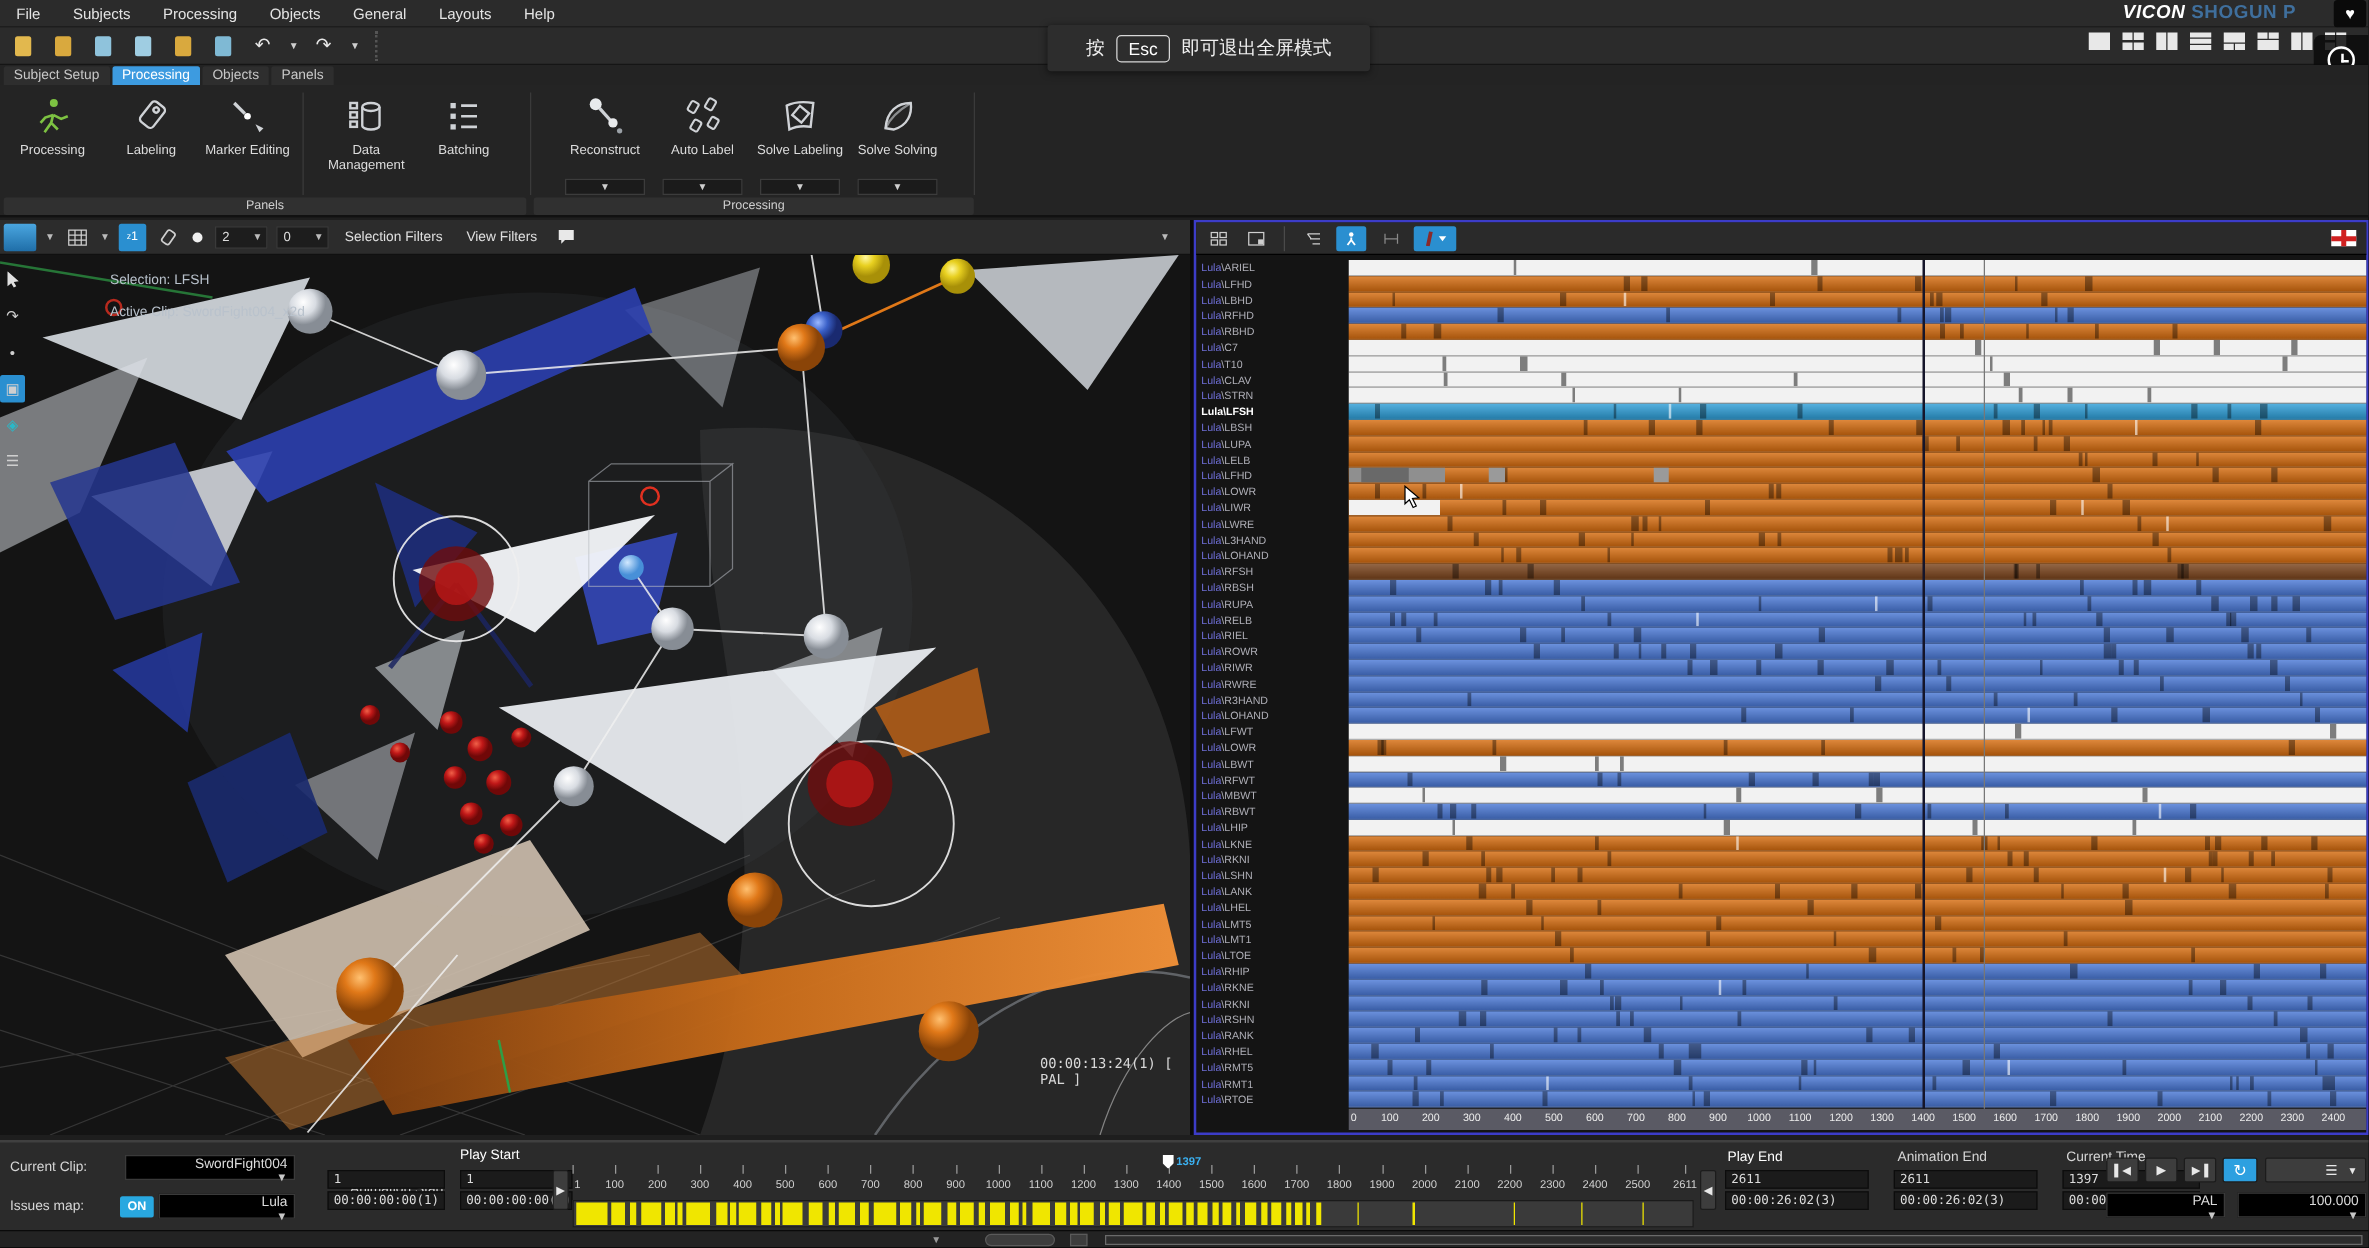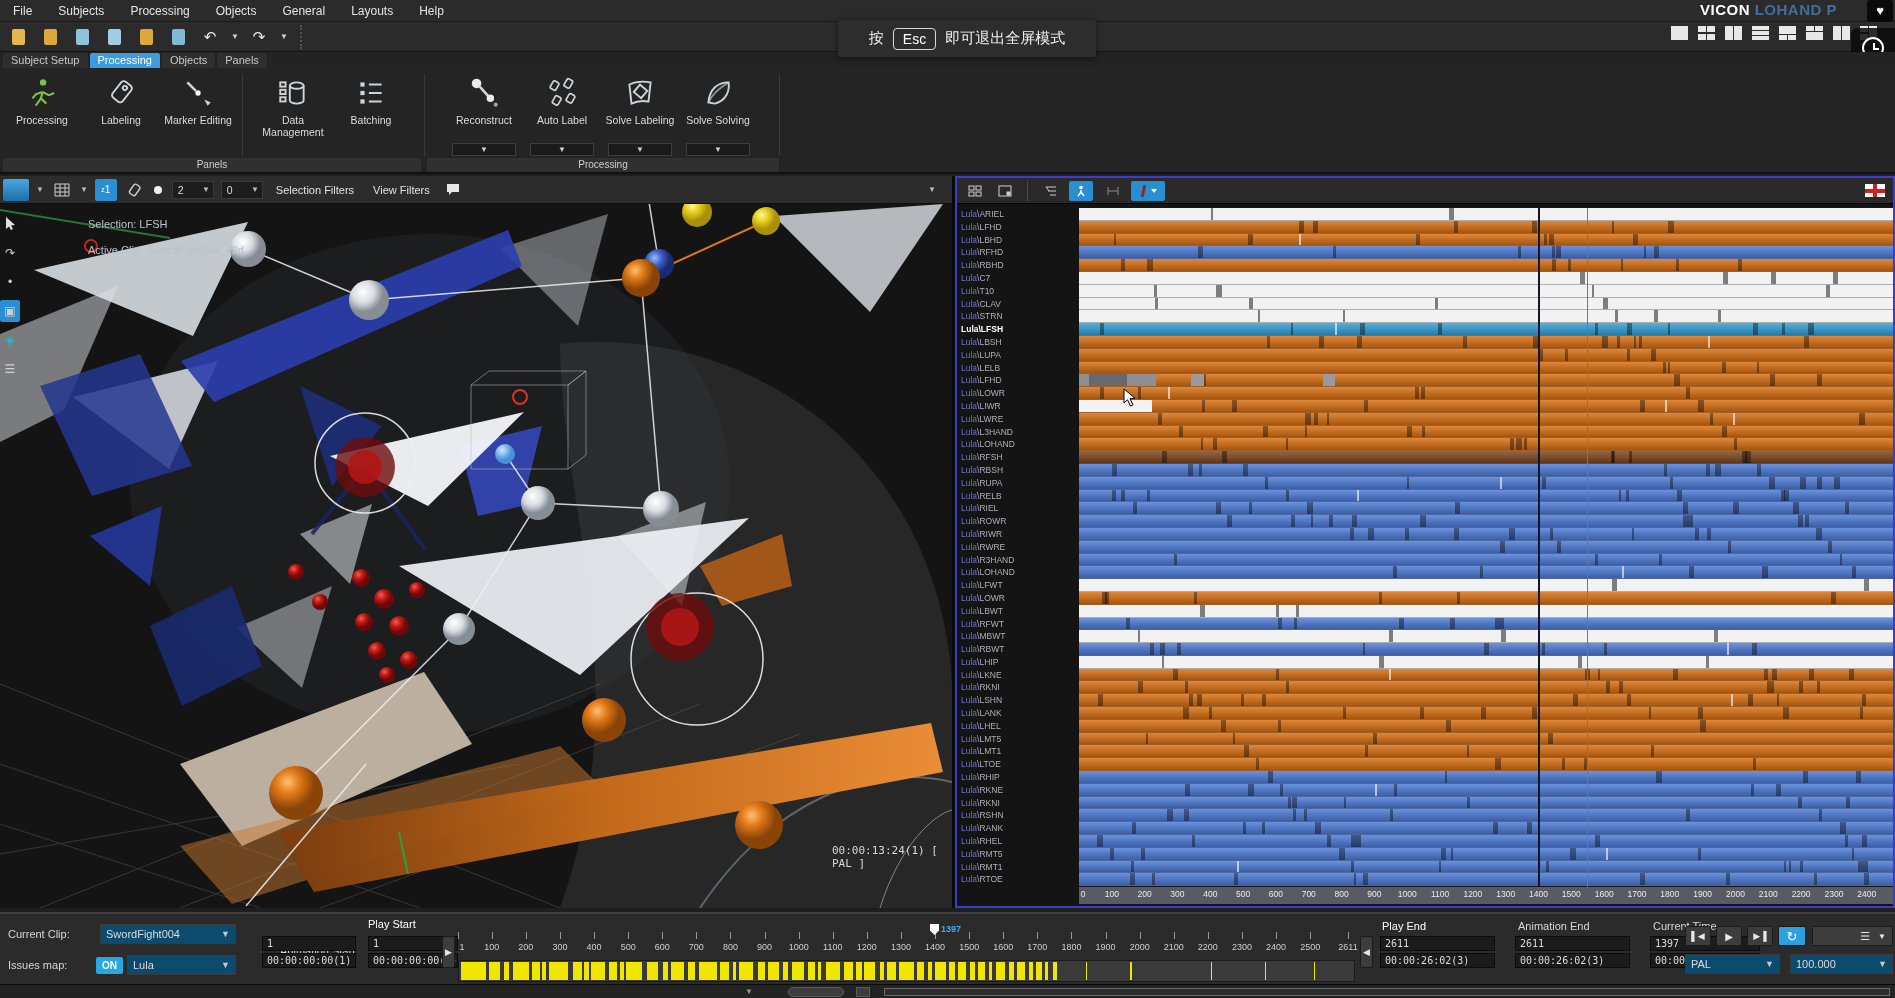--- a/index.html
+++ b/index.html
@@ -4,21 +4,21 @@
 <style>
   html,body{margin:0;padding:0;background:#000;}
   *{box-sizing:border-box;}
   #app{position:relative;width:1895px;height:998px;background:#1e1e1e;overflow:hidden;
        font-family:"Liberation Sans",sans-serif;color:#ddd;}
   .abs{position:absolute;}
   
   #menu-bar{left:0;top:0;width:1895px;height:22px;background:#2b2b2b;border-bottom:1px solid #1a1a1a;display:flex;align-items:center;}
   .menu-item{padding:0 13px;font-size:12px;color:#e4e4e4;cursor:default;}
   #brand{right:58px;top:1px;font-size:15px;letter-spacing:.5px;}
-  #brand .vicon{color:#fff;font-weight:bold;}
+  #brand .vicon{color:#fff;font-weight:bold;font-style:italic;}
   #brand .product{color:#3f6f9d;font-weight:bold;}
   #corner-sq{right:2px;top:0;width:26px;height:22px;background:#0a0a0a;border-radius:3px;color:#fff;font-size:13px;text-align:center;line-height:22px;}
   #quick-toolbar{left:0;top:22px;width:1895px;height:30px;background:#2b2b2b;border-bottom:1px solid #151515;display:flex;align-items:center;padding-left:6px;gap:8px;}
   .qt-btn{width:24px;height:24px;display:flex;align-items:center;justify-content:center;border-radius:2px;}
   .qt-doc{width:13px;height:16px;border-radius:2px;position:relative;}
   .qt-glyph{font-size:15px;color:#e8e8e8;line-height:1;}
   .qt-caret{font-size:8px;color:#cfcfcf;margin-left:1px;}
   .qt-sep{width:4px;height:24px;border-left:2px dotted #555;margin-left:4px;}
   
   #layout-presets{right:18px;top:26px;display:flex;gap:10px;}
@@ -77,21 +77,21 @@
   .tbar{position:relative;height:12.8px;border-bottom:1px solid rgba(0,0,0,.28);overflow:hidden;}
   .tbar .mk{position:absolute;top:0;height:100%;}
   #tl-ruler{left:122px;top:709px;width:814px;height:17px;background:#5a5a64;overflow:hidden;}
   .tl-tick{position:absolute;top:2px;font-size:8.5px;color:#ececec;transform:translateX(-50%);}
   .ph-line{position:absolute;top:30px;height:679px;z-index:8;}
   #mouse-cursor{left:166px;top:210px;z-index:20;}
   
   #transport{left:0;top:912px;width:1895px;height:72px;background:#2b2b2b;border-top:2px solid #404040;font-size:11px;}
   .tp-label{position:absolute;color:#d6d6d6;font-size:11px;}
   .tp-field{position:absolute;height:15px;background:#1b1b1b;border:1px solid #0c0c0c;color:#dcdcdc;font-size:10px;line-height:13px;padding-left:4px;font-family:"DejaVu Sans Mono",monospace;}
-  .tp-drop{position:absolute;height:20px;background:#0c4a6e;border:1px solid #3a3a3a;color:#dcdcdc;font-size:11px;display:flex;align-items:center;padding:0 5px;}
+  .tp-drop{position:absolute;height:20px;background:#000000;border:1px solid #3a3a3a;color:#dcdcdc;font-size:11px;display:flex;align-items:flex-end;padding:0 5px;flex-direction:column;}
   .tp-drop .c{margin-left:auto;font-size:9px;color:#c8c8c8;}
   .tp-btn{position:absolute;background:#3d3d3d;border:1px solid #1c1c1c;border-radius:2px;color:#e8e8e8;display:flex;align-items:center;justify-content:center;}
   .tp-btn.blue{background:#2da0e0;}
   #on-badge{position:absolute;left:96px;top:43px;width:27px;height:17px;background:#29a8e0;color:#fff;font-weight:bold;font-size:10px;text-align:center;line-height:17px;border-radius:2px;}
   #bt-ruler{position:absolute;left:458px;top:10px;width:890px;height:34px;}
   .bt-tick{position:absolute;top:18px;font-size:9px;color:#cfcfcf;transform:translateX(-50%);}
   .bt-tl{position:absolute;top:8px;width:1px;height:7px;background:#9a9a9a;}
   #bt-flag{position:absolute;top:0px;width:9px;height:11px;background:#fff;clip-path:polygon(0 0,100% 0,100% 60%,50% 100%,0 60%);}
   #bt-phlabel{position:absolute;top:0px;font-size:9px;color:#3bb0f0;font-weight:bold;}
   #issues-band{position:absolute;left:458px;top:46px;width:897px;height:22px;background:#3a3a3a;border:1px solid #1a1a1a;}
@@ -109,21 +109,21 @@
       <div class="menu-item">File</div>
       <div class="menu-item">Subjects</div>
       <div class="menu-item">Processing</div>
       <div class="menu-item">Objects</div>
       <div class="menu-item">General</div>
       <div class="menu-item">Layouts</div>
       <div class="menu-item">Help</div>
     </div>
   <div class="abs" id="brand">
     <span class="vicon">VICON</span>
-    <span class="product">LOHAND P</span>
+    <span class="product">SHOGUN P</span>
   </div>
   <div class="abs" id="corner-sq">♥</div>
 
   <div class="abs" id="quick-toolbar">
       <div class="qt-btn">
         <span class="qt-doc" style="background: rgb(226, 184, 78);"></span>
       </div>
       <div class="qt-btn">
         <span class="qt-doc" style="background: rgb(217, 169, 62);"></span>
       </div>

